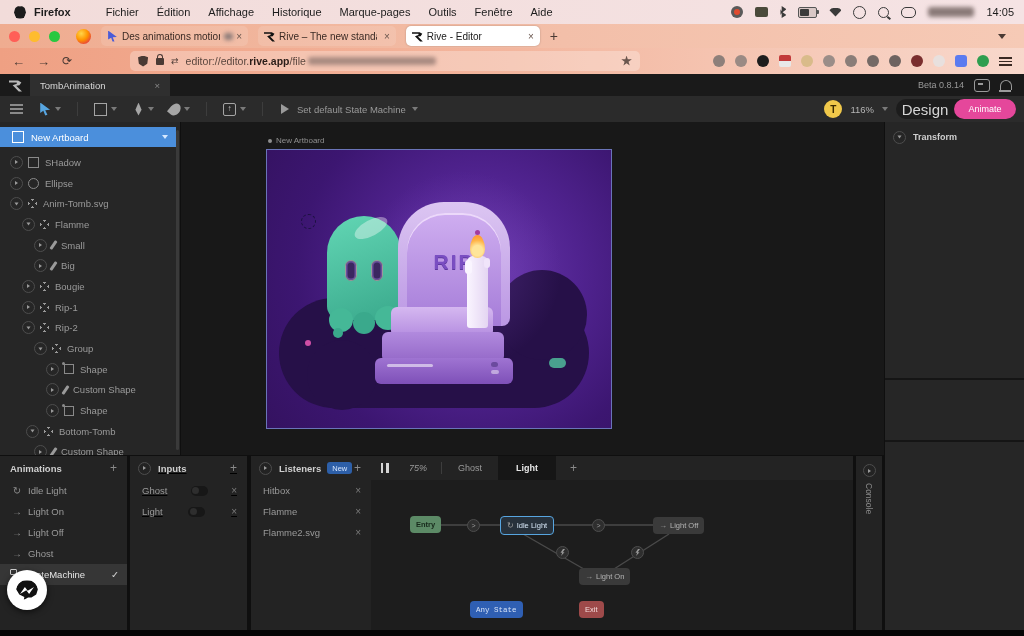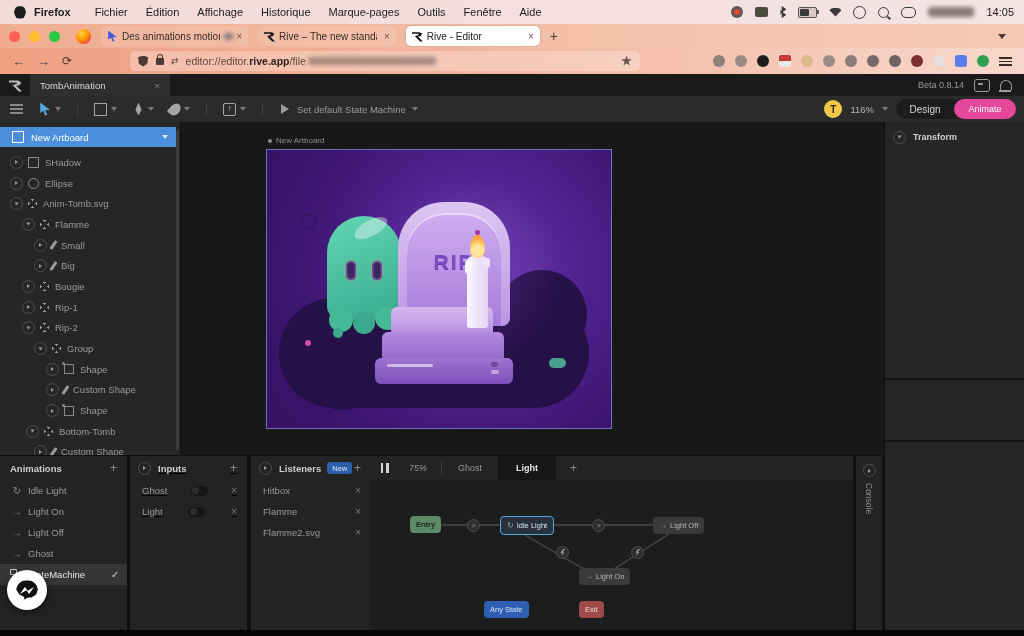--- a/index.html
+++ b/index.html
@@ -1,21 +1,21 @@
 <!DOCTYPE html>
 <html><head>
 <meta charset="utf-8">
 <style>
   html,body{margin:0;padding:0;background:#000;}
   #app{position:relative;width:1024px;height:636px;overflow:hidden;font-family:"Liberation Sans",sans-serif;-webkit-user-select:none;}
   .abs{position:absolute;}
   
   #menubar{position:absolute;left:0;top:0;width:1024px;height:24px;background:linear-gradient(90deg,#f2dcda,#f5e3e4);display:flex;align-items:center;font-size:11px;color:#1c1c1c;}
   .mb-item{margin:0 9px;white-space:nowrap;}
-  .mb-app{font-weight:bold;margin:0 15px 0 8px;}
+  .mb-app{font-weight:bold;margin:0 26px 0 8px;}
   .apple{width:12px;height:13px;background:#1c1c1c;border-radius:45% 45% 48% 48%;margin-left:14px;clip-path:polygon(50% 8%,78% 0,92% 18%,100% 55%,82% 100%,18% 100%,0 55%,8% 18%,22% 0);}
   #mb-right{margin-left:auto;display:flex;align-items:center;gap:12px;margin-right:10px;}
   .sicon{display:inline-block;background:#3a3a3a;}
   .sic-rec{width:12px;height:12px;border-radius:50%;background:#5a5a5a;position:relative;}
   .sic-rec i{position:absolute;left:3px;top:3px;width:6px;height:6px;border-radius:50%;background:#e04a2f;}
   .sic-disp{width:13px;height:10px;border-radius:2px;background:#4a4a3a;}
   .sic-bt{width:6px;height:12px;background:#3a3a3a;clip-path:polygon(20% 0,100% 28%,35% 52%,100% 74%,20% 100%,20% 58%,0 74%,0 28%,20% 44%);}
   .sic-batt{width:17px;height:9px;border:1px solid #555;border-radius:2px;position:relative;background:#d9c8c6;}
   .sic-batt i{position:absolute;left:1px;top:1px;bottom:1px;width:9px;background:#3a3a3a;border-radius:1px;}
   .sic-batt b{position:absolute;right:-3px;top:2px;width:2px;height:4px;background:#555;border-radius:0 1px 1px 0;}
@@ -67,21 +67,21 @@
   .frame-ic{width:11px;height:11px;border:1.3px solid #a5a5a5;}
   .pen-ic{width:11px;height:13px;background:#a5a5a5;clip-path:polygon(50% 0,78% 55%,50% 100%,22% 55%);}
   .knife-ic{width:10px;height:13px;background:#a5a5a5;border-radius:50% 50% 50% 0;transform:rotate(40deg);}
   .export-ic{width:11px;height:11px;border:1.3px solid #a5a5a5;border-radius:2px;color:#c5c5c5;font-size:8px;line-height:10px;text-align:center;}
   .vsep{width:1px;height:14px;background:#3d3d3d;margin-left:16px;}
   .play-ic{width:0;height:0;border-top:5px solid transparent;border-bottom:5px solid transparent;border-left:8px solid #9a9a9a;margin-left:18px;}
   .smdef{font-size:9.5px;color:#9a9a9a;margin-left:8px;}
   .avatar{width:18px;height:18px;border-radius:50%;background:#f0c84a;color:#3a2a00;font-size:10px;font-weight:bold;display:flex;align-items:center;justify-content:center;}
   .zoomtxt{font-size:9.5px;color:#b5b5b5;}
   #modepill{position:absolute;right:8px;top:99px;width:120px;height:20px;border-radius:11px;background:#1c1c1c;display:flex;align-items:center;}
-  #design-btn{flex:1;text-align:center;font-size:10px;color:#d5d5d5;}
+  #design-btn{flex:1;text-align:center;font-size:15px;color:#d5d5d5;}
   #animate-btn{width:62px;height:20px;border-radius:11px;background:#e5479b;color:#fff;font-size:9px;display:flex;align-items:center;justify-content:center;}
   
   #hierarchy{position:absolute;left:0;top:122px;width:180px;height:334px;background:#262626;overflow:hidden;}
   #abheader{position:absolute;left:0;top:5px;width:176px;height:20px;background:#4b8fdc;display:flex;align-items:center;color:#fff;font-size:9.5px;}
   .abframe{width:10px;height:10px;border:1.3px solid #fff;margin:0 7px 0 12px;}
   .abcaret{margin-left:auto;margin-right:8px;width:0;height:0;border-left:3.5px solid transparent;border-right:3.5px solid transparent;border-top:4px solid #d5e8ff;}
   #tree{position:absolute;left:0;top:30px;right:0;}
   .trow{height:20.7px;display:flex;align-items:center;font-size:9.5px;color:#9a9a9a;}
   .disc{width:11px;height:11px;border:1px solid #4d4d4d;border-radius:50%;flex:0 0 auto;display:flex;align-items:center;justify-content:center;}
   .tri{width:0;height:0;border-top:2.6px solid transparent;border-bottom:2.6px solid transparent;border-left:3.6px solid #9a9a9a;}
@@ -629,21 +629,21 @@
     <span class="tchip" style="left:185px;top:90px;">
         <span class="bolt"></span>
       </span>
     <span class="tchip" style="left:260px;top:90px;">
         <span class="bolt"></span>
       </span>
     <div class="node" style="left:208px;top:112px;">
         <span class="ar">→</span>
         <span>Light On</span>
       </div>
-    <div class="node" id="n-any" style="left:113px;top:145px;">Any State</div>
+    <div class="node" id="n-any" style="left:99px;top:145px;font-family:Liberation Mono, monospace;">Any State</div>
     <div class="node" id="n-exit" style="left:208px;top:145px;">Exit</div>
     <div id="graph-h">
       <span class="pausebars"></span>
       <span style="margin-left:20px;font-style:italic;">75%</span>
       <span class="vsep" style="margin-left:14px;height:12px;"></span>
       <span style="margin-left:16px;">Ghost</span>
       <span id="gtab-light" style="margin-left:16px;">Light</span>
       <span style="margin-left:14px;font-size:12px;color:#8a8a8a;">+</span>
     </div>
   </div>

